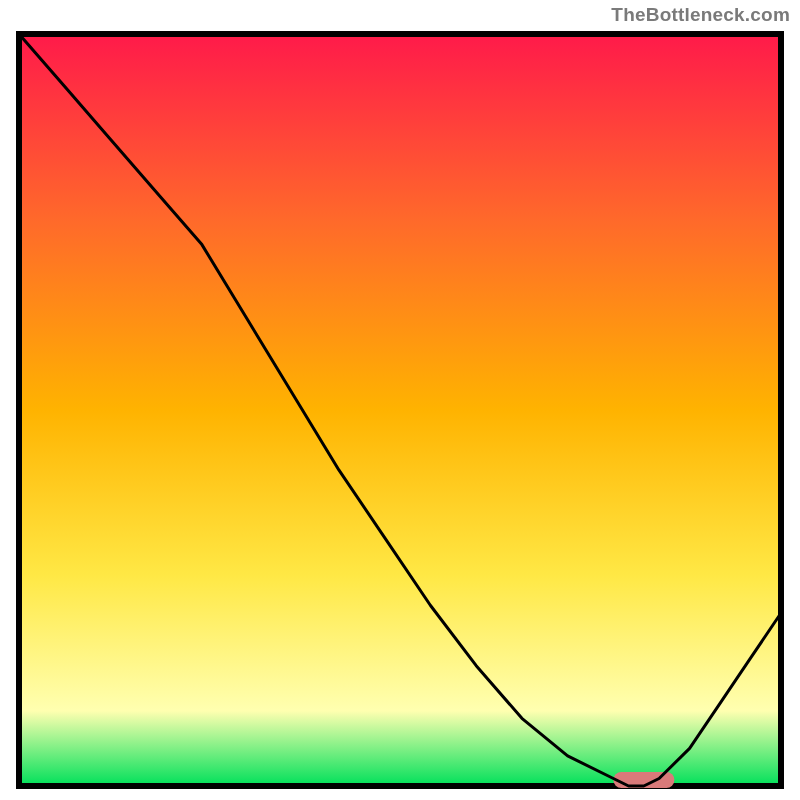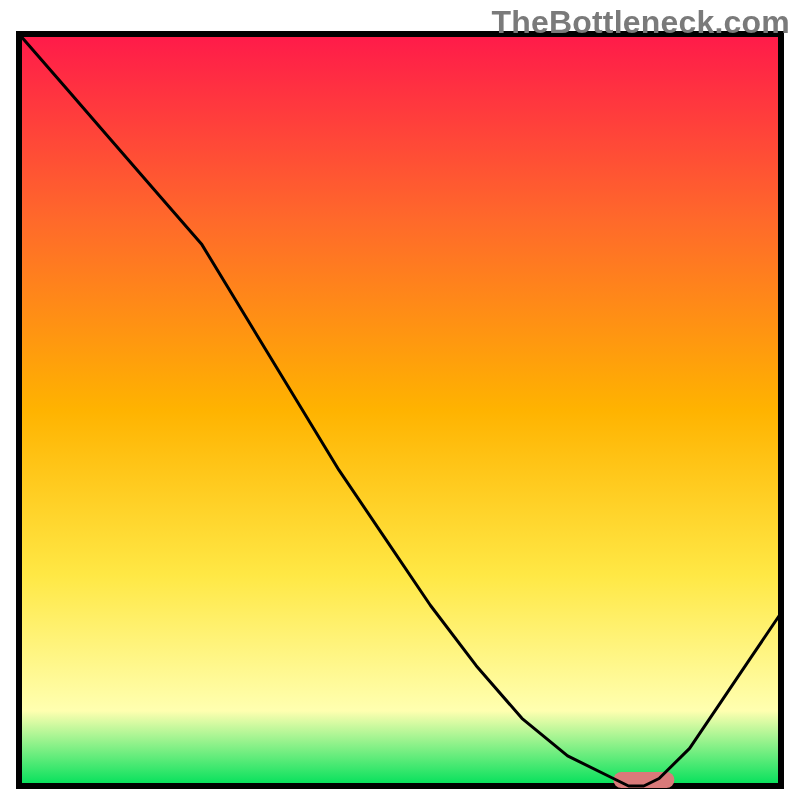--- a/index.html
+++ b/index.html
@@ -13,21 +13,21 @@
   }
   .container {
     position: relative;
     width: 800px;
     height: 800px;
   }
   .watermark {
     position: absolute;
     top: 4px;
     right: 10px;
-    font-size: 32px;
+    font-size: 19px;
     font-weight: bold;
     color: #7a7a7a;
     letter-spacing: 0.2px;
     z-index: 5;
   }
   .plot {
     position: absolute;
     left: 15px;
     top: 30px;
     width: 770px;

